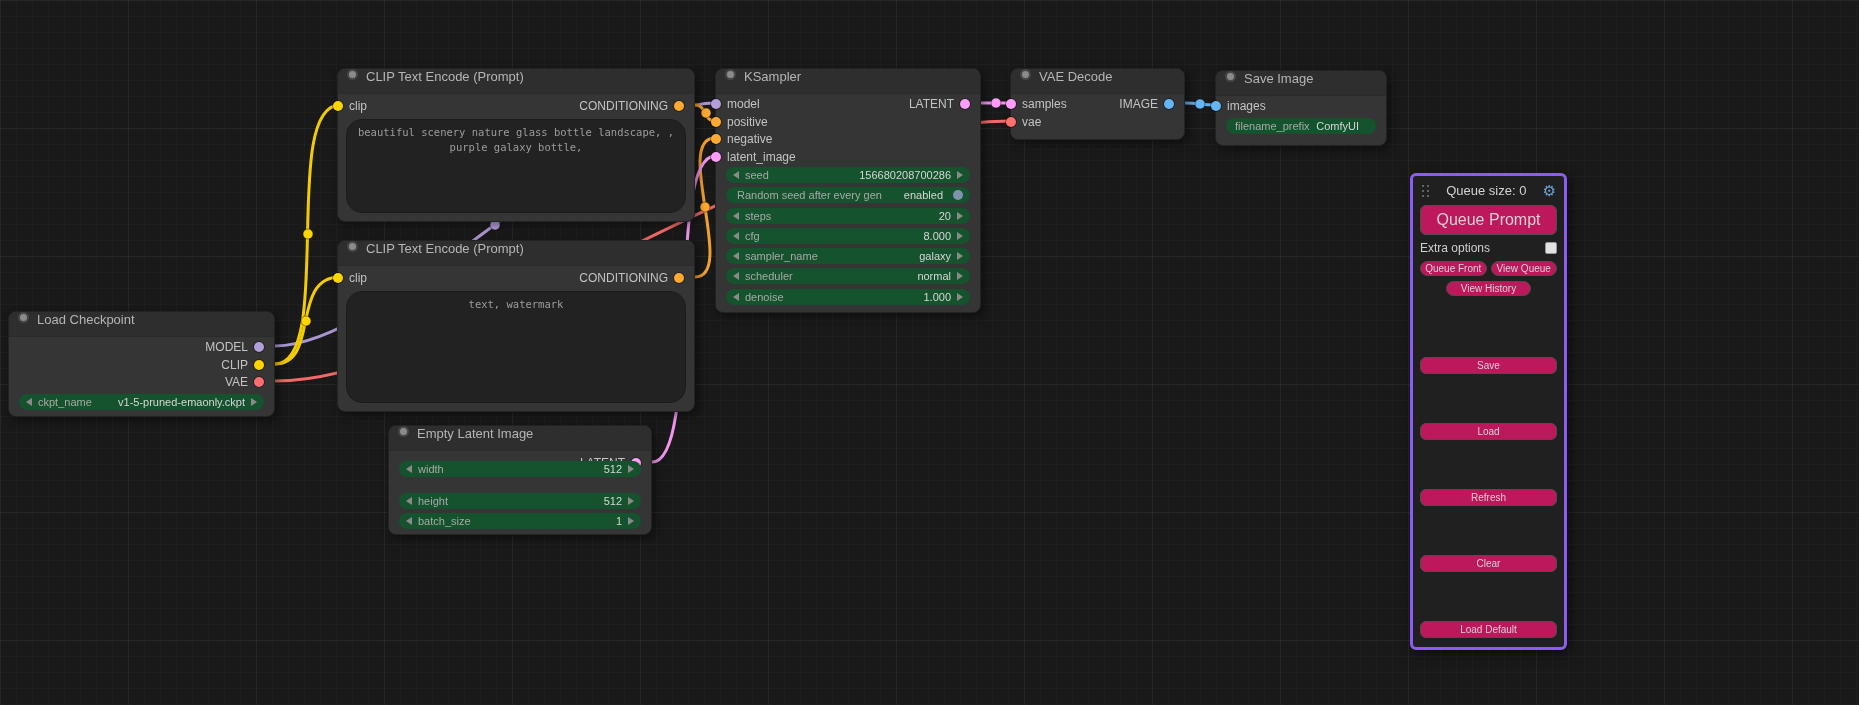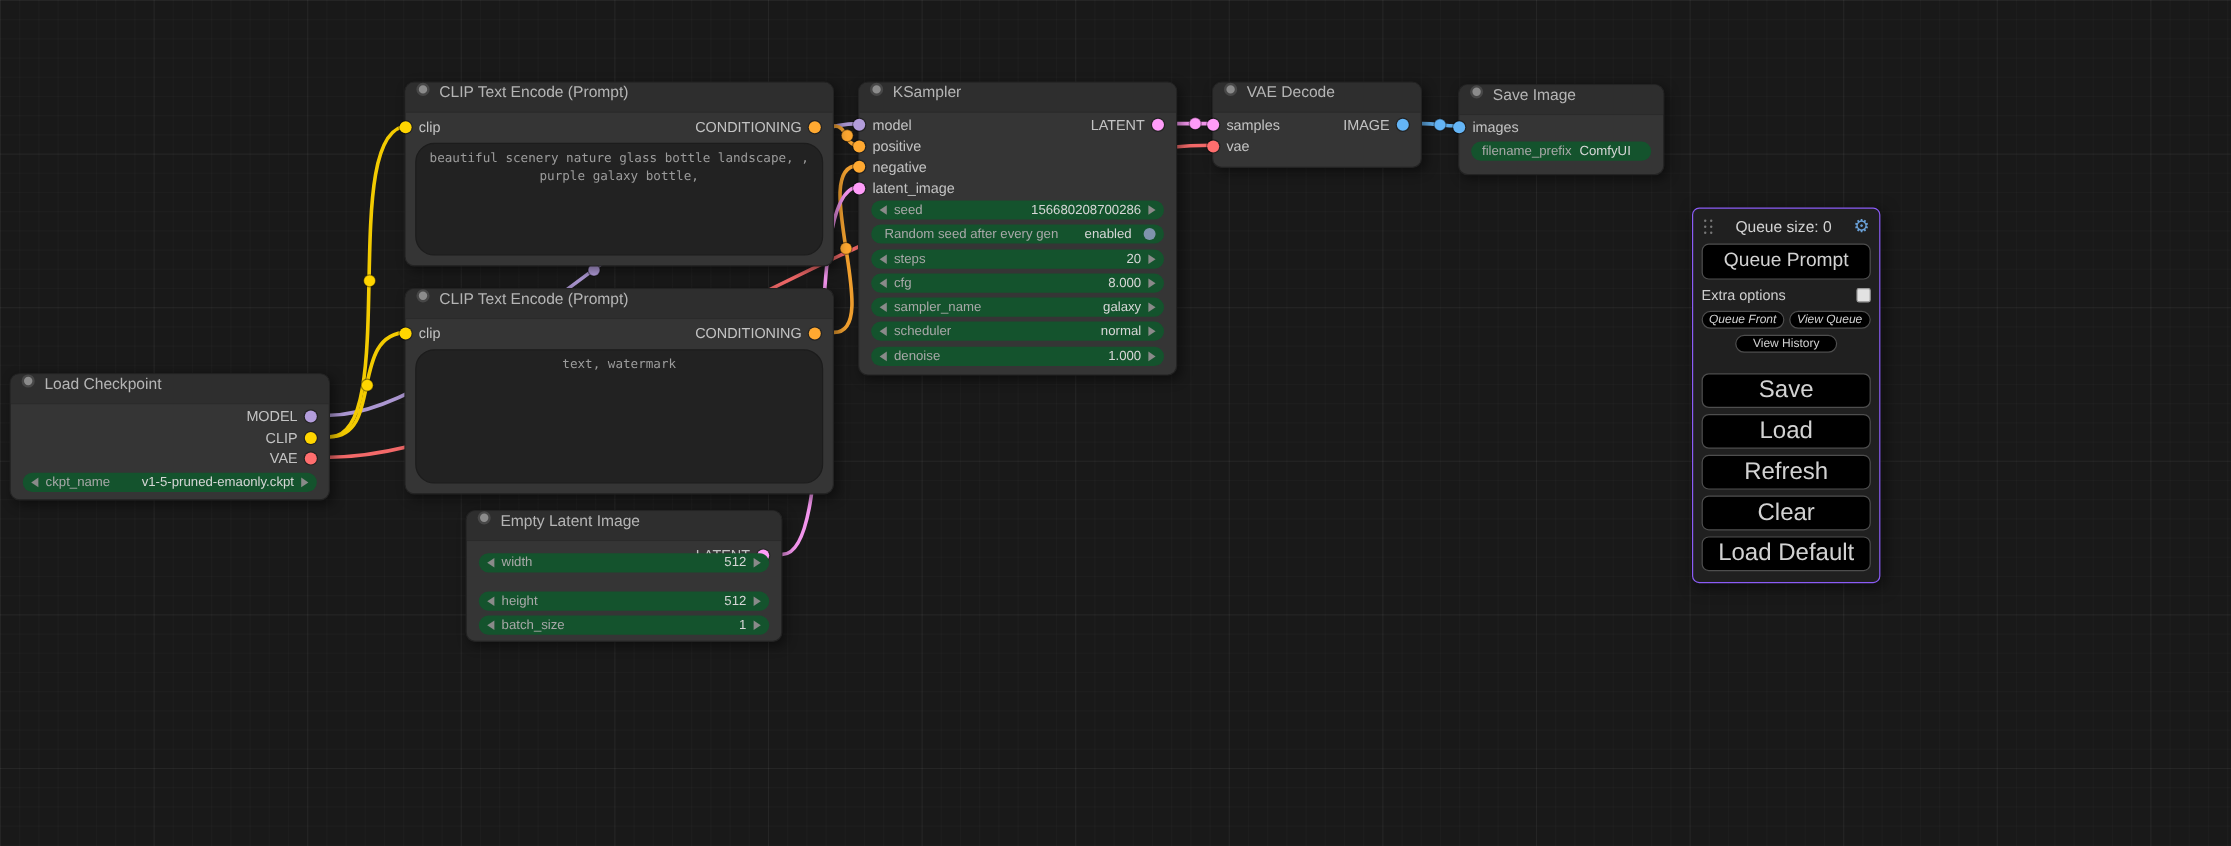--- a/index.html
+++ b/index.html
@@ -42,37 +42,37 @@
   .arr-r{border-left:6px solid #8a8a8a;}
   .knob{width:10px;height:10px;border-radius:50%;background:#7f93ad;flex:none;margin-left:4px;}
   .ptext{
     position:absolute;left:8px;right:8px;top:50px;bottom:8px;background:#222;border:1px solid #1c1c1c;
     border-radius:16px;padding:5px 6px;box-sizing:border-box;overflow:hidden;
     font-family:"DejaVu Sans Mono",monospace;font-size:10.5px;line-height:1.45;color:#9c9c9c;white-space:pre-wrap;text-align:center;
   }
   
   .menu{
     position:absolute;left:1410px;top:173px;width:157px;z-index:3;background:#202020;
-    border:1px solid #8b5cf6;border-radius:6px;box-shadow:3px 3px 12px rgba(0,0,0,0.55);
+    border:3px solid #8b5cf6;border-radius:6px;box-shadow:3px 3px 12px rgba(0,0,0,0.55);
     padding:6px 7px 9px 7px;box-sizing:border-box;display:flex;flex-direction:column;gap:5px;
   }
   .menu-header{display:flex;align-items:center;color:#d2d2d2;font-size:13px;padding:1px 1px 2px 1px;}
   .dots{width:9px;height:13px;position:relative;flex:none;cursor:grab;}
   .dots::before{content:"";position:absolute;left:1px;top:1px;width:2px;height:2px;border-radius:50%;background:#787878;
     box-shadow:0 5px 0 #787878,0 10px 0 #787878,5px 0 0 #787878,5px 5px 0 #787878,5px 10px 0 #787878;}
   .qsize{flex:1;text-align:center;}
   .gear{color:#6aa1d8;font-size:15px;line-height:1;cursor:pointer;flex:none;}
-  .btn{background:#000000;border:1px solid #4e4e4e;border-radius:6px;color:#d2d2d2;font-family:inherit;cursor:pointer;display:block;width:100%;}
+  .btn{background:#be185d;border:1px solid #4e4e4e;border-radius:6px;color:#d2d2d2;font-family:inherit;cursor:pointer;display:block;width:100%;}
   .btn-queue{font-size:16px;padding:5px 0;}
-  .btn-big{font-size:20px;padding:2px 0;}
+  .btn-big{font-size:10px;padding:2px 0;margin-top:44px;}
   .btn-small{font-size:10px;padding:1px 4px;border-radius:9px;width:auto;}
   .extra-row{display:flex;align-items:center;justify-content:space-between;gap:5px;color:#cfcfcf;font-size:12px;padding:1px 0;}
   .extra-row input{appearance:none;width:12px;height:12px;background:#e2e2e2;border:1px solid #999;border-radius:2px;margin:0;cursor:pointer;}
   .small-row{display:flex;gap:4px;justify-content:center;}
-  .small-row .btn-small{flex:1;font-style:italic;}
+  .small-row .btn-small{flex:1;}
   .center-row{display:flex;justify-content:center;}
   .gap{height:7px;}
 </style>
 </head>
 <body>
 
 <svg class="wires" width="1859" height="705">
   <g fill="none" stroke-width="3" stroke-linecap="round" opacity="0.95">
     <path d="M275,346 C390,346 600,103 715,103" stroke="#B39DDB"></path>
     <path d="M275,364 C335,364 280,105 340,105" stroke="#FFD500"></path>

